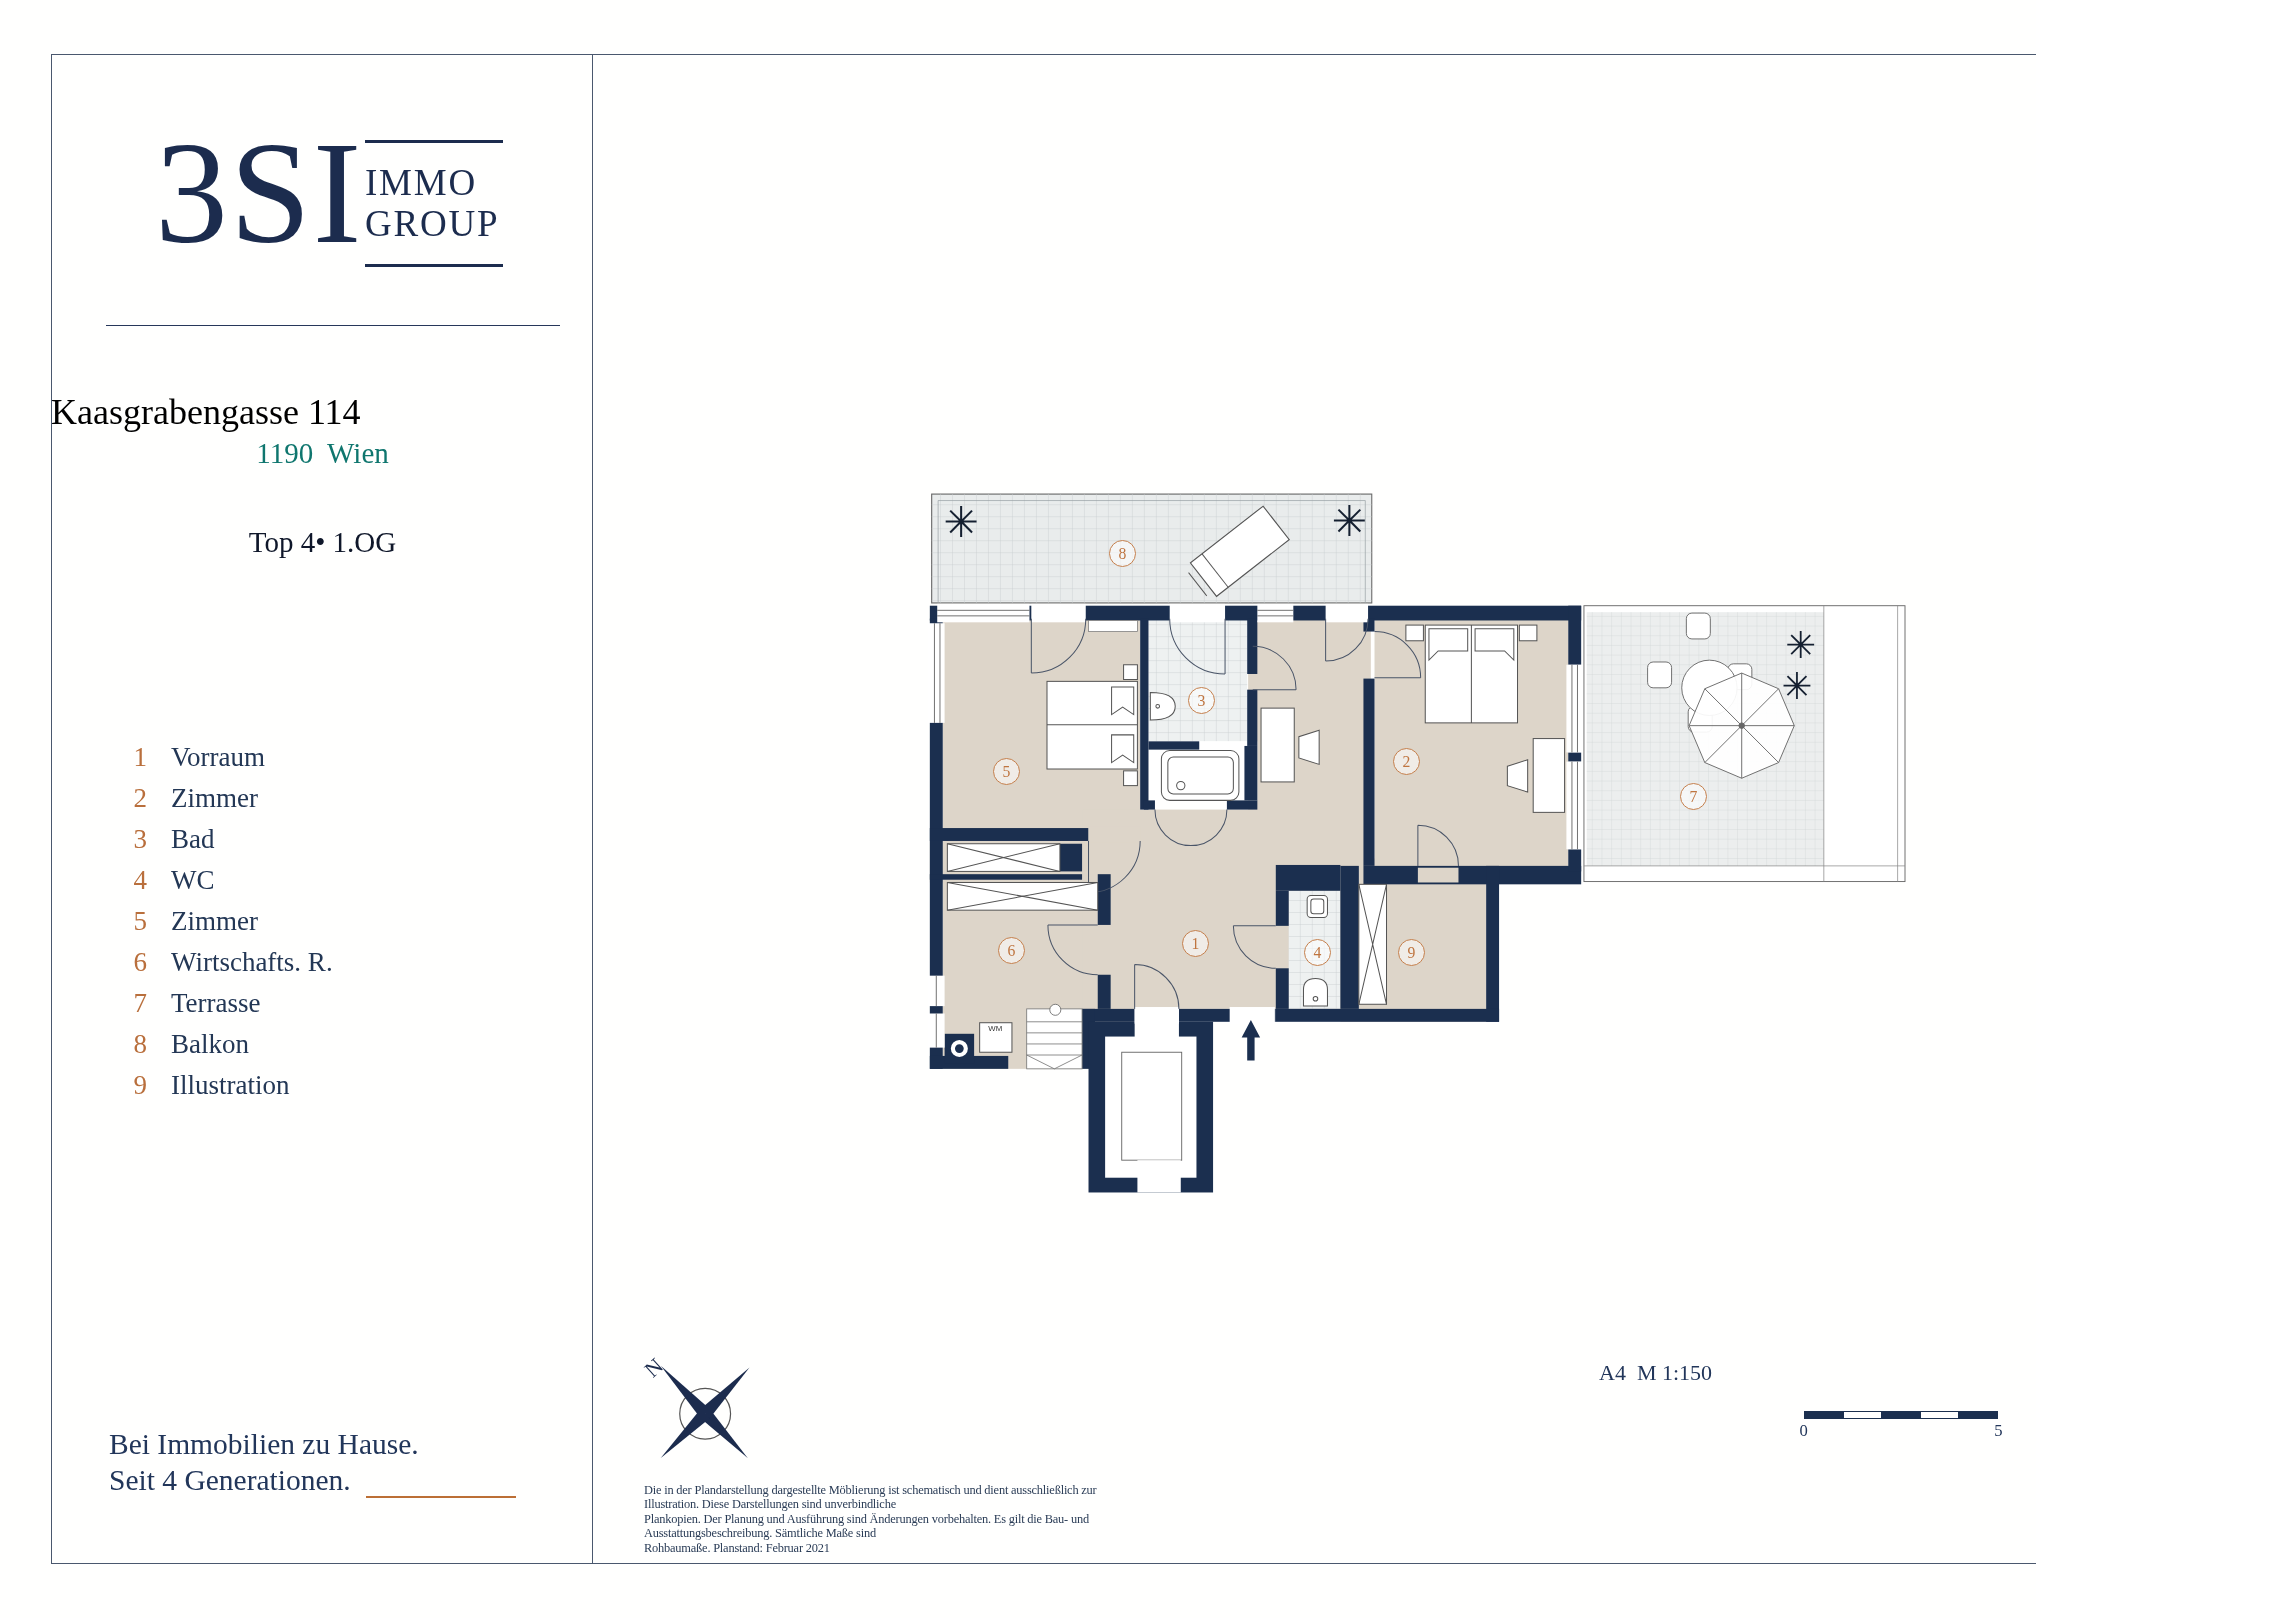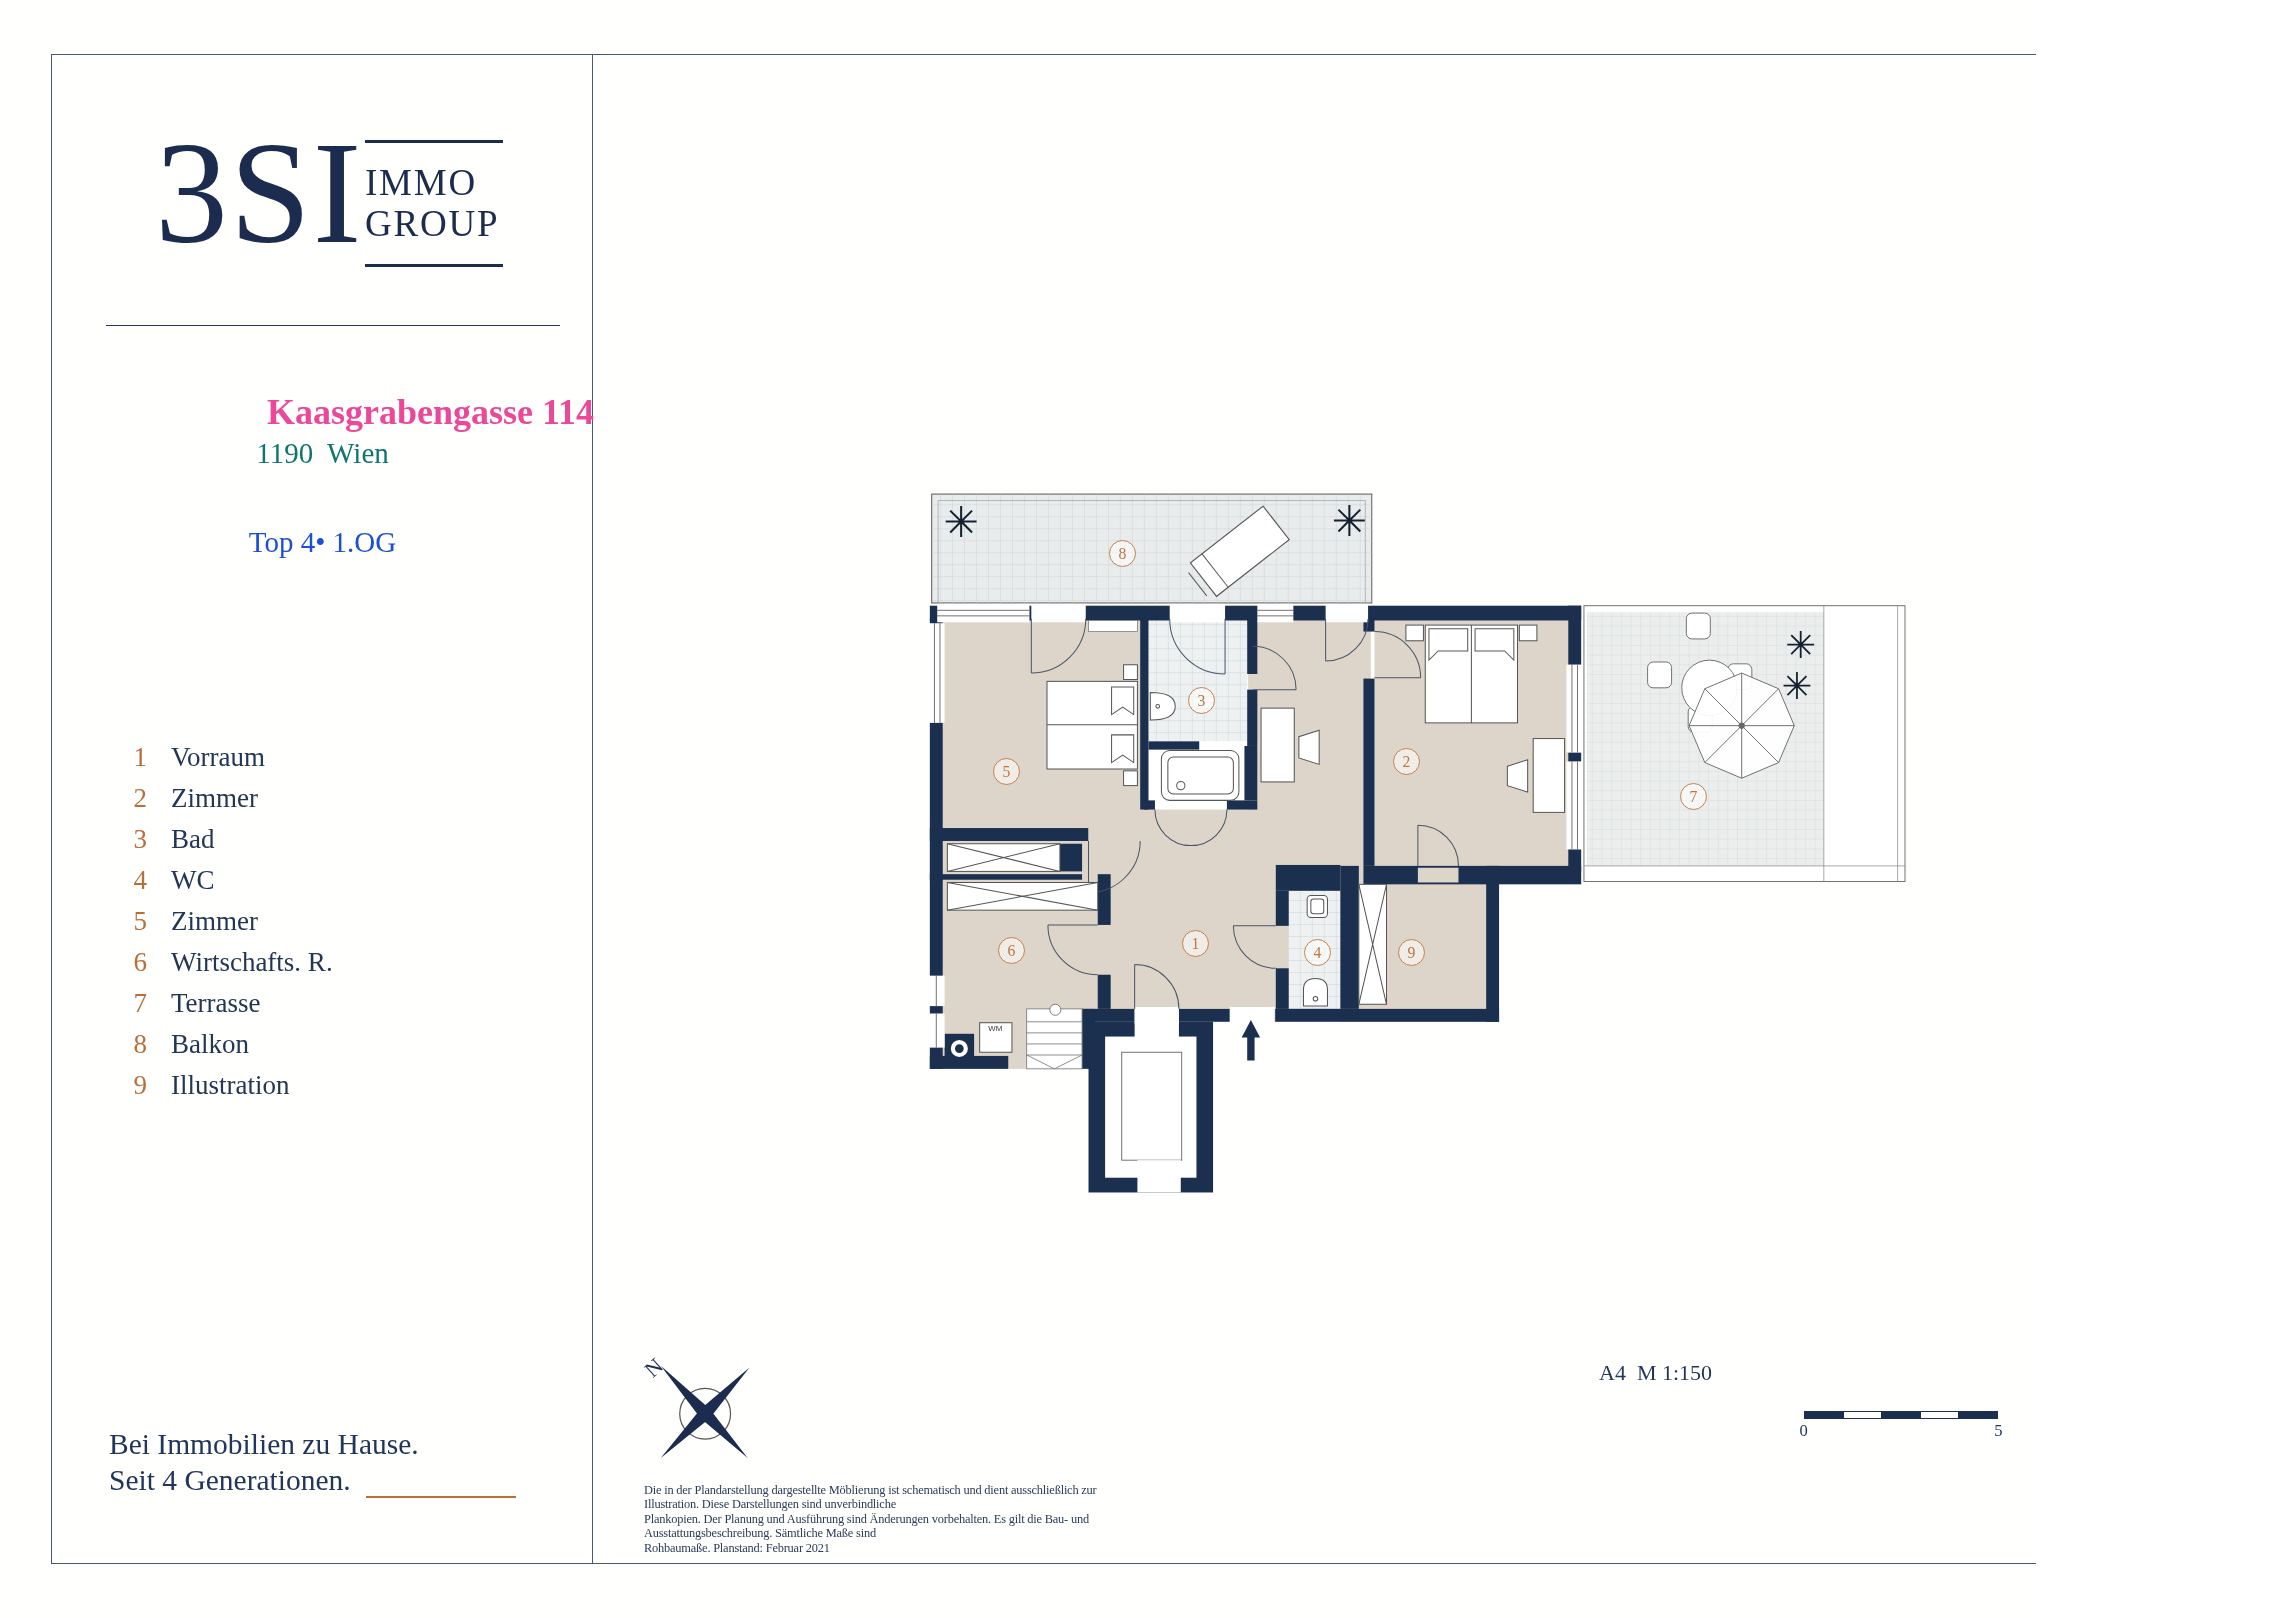--- a/index.html
+++ b/index.html
@@ -8,23 +8,23 @@
   .abs{position:absolute;}
   #frame{left:51px;top:54px;width:2184px;height:1508px;border:1.8px solid #4a586e;}
   #vdivider{left:592px;top:54px;width:0;height:1510px;border-left:1.8px solid #4a586e;}
 
   
   #logo-text{left:155px;top:120px;font-size:146px;line-height:1;color:#1c2c4e;letter-spacing:1.8px;}
   #logo-side{left:365px;top:140px;width:138px;padding:19px 0;border-top:3.7px solid #1c2c4e;
              border-bottom:3.7px solid #1c2c4e;color:#1c2c4e;font-size:37px;line-height:1.12;
              letter-spacing:1.8px;text-align:left;}
   #logo-rule{left:106px;top:325px;width:454px;height:0;border-top:1.8px solid #27375a;}
-  #address{left:51px;top:391px;width:543px;text-align:right;font-size:36px;color:#ec4899;font-weight:bold;}
+  #address{left:51px;top:391px;width:543px;text-align:left;font-size:36px;color:#000000;}
   #city{left:51px;top:437px;width:543px;text-align:center;font-size:29px;color:#0f766e;white-space:pre;}
-  #unit{left:51px;top:526px;width:543px;text-align:center;font-size:29px;color:#1d4ed8;}
+  #unit{left:51px;top:526px;width:543px;text-align:center;font-size:29px;color:#0f172a;}
   #legend{left:103px;top:742px;}
   .lrow{display:flex;align-items:baseline;height:41px;font-size:27px;}
   .lnum{width:44px;text-align:right;color:#b96f3c;}
   .llab{margin-left:24px;color:#233755;}
   #tagline{left:109px;top:1427px;font-size:29.5px;line-height:1.22;color:#22365a;}
   #tagline-rule{left:366px;top:1496px;width:150px;height:0;border-top:2.8px solid #bc6f35;}
 
   
   .rlabel{width:25px;height:25px;border:1.8px solid #c5804d;border-radius:50%;color:#bf7540;
           font-size:15.7px;display:flex;align-items:center;justify-content:center;background:rgba(255,255,255,.55);}

